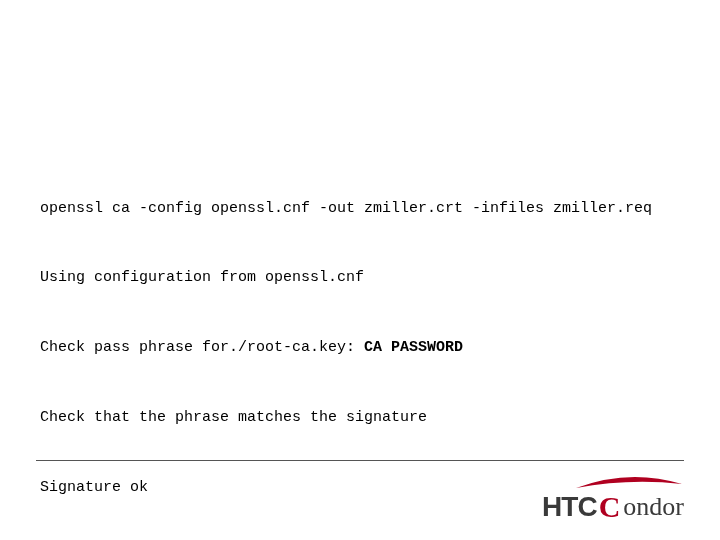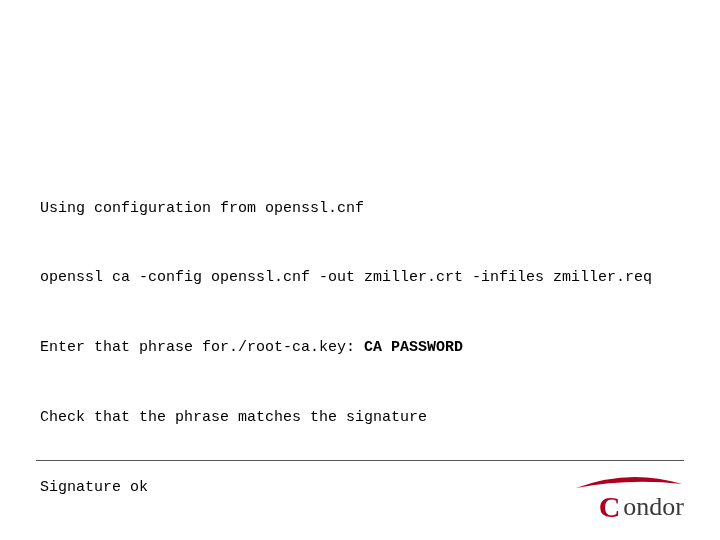--- a/index.html
+++ b/index.html
@@ -30,40 +30,41 @@
   .condor-swoosh { position: absolute; right: 36px; bottom: 48px; width: 110px; height: 18px; }
   .condor-swoosh svg { width: 100%; height: 100%; }
 </style>
 </head>
 <body>
 
 <div class="slide">
 
 
   <div class="code-block">
+    <span class="line">openssl ca -config openssl.cnf -out zmiller.crt -infiles zmiller.req</span>
     <span class="line">Using configuration from openssl.cnf</span>
-    <span class="line">openssl ca -config openssl.cnf -out zmiller.crt -infiles zmiller.req</span>
-    <span class="line"><span>Enter that phrase for./root-ca.key: </span><span class="bold">CA PASSWORD</span></span>
+    <span class="line"><span>Check pass phrase for./root-ca.key: </span><span class="bold">CA PASSWORD</span></span>
     <span class="line">Check that the phrase matches the signature</span>
     <span class="line">Signature ok</span>
     
     
     
     
     
   </div>
 
   <div class="footer">
     <div class="footer-rule"></div>
 
 
     <div class="condor-swoosh">
       <svg viewBox="0 0 110 18" preserveAspectRatio="none">
         <path d="M2,14 Q55,-6 108,10 Q55,4 2,14 Z" fill="#b00020"></path>
       </svg>
     </div>
     <div class="logo-right">
+      <span class="condor-ht">HTC</span>
         <span class="condor-c">C</span>
         <span class="condor-rest">ondor</span>
     </div>
   </div>
 
 </div>
 
 </body></html>

